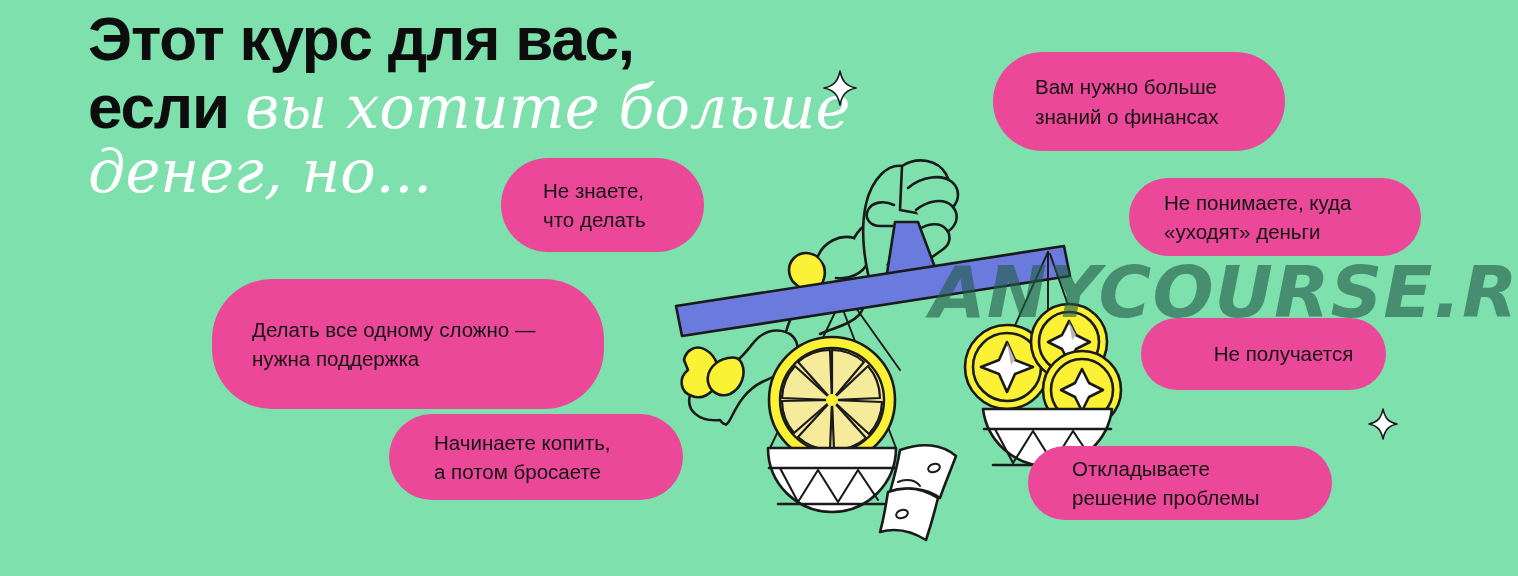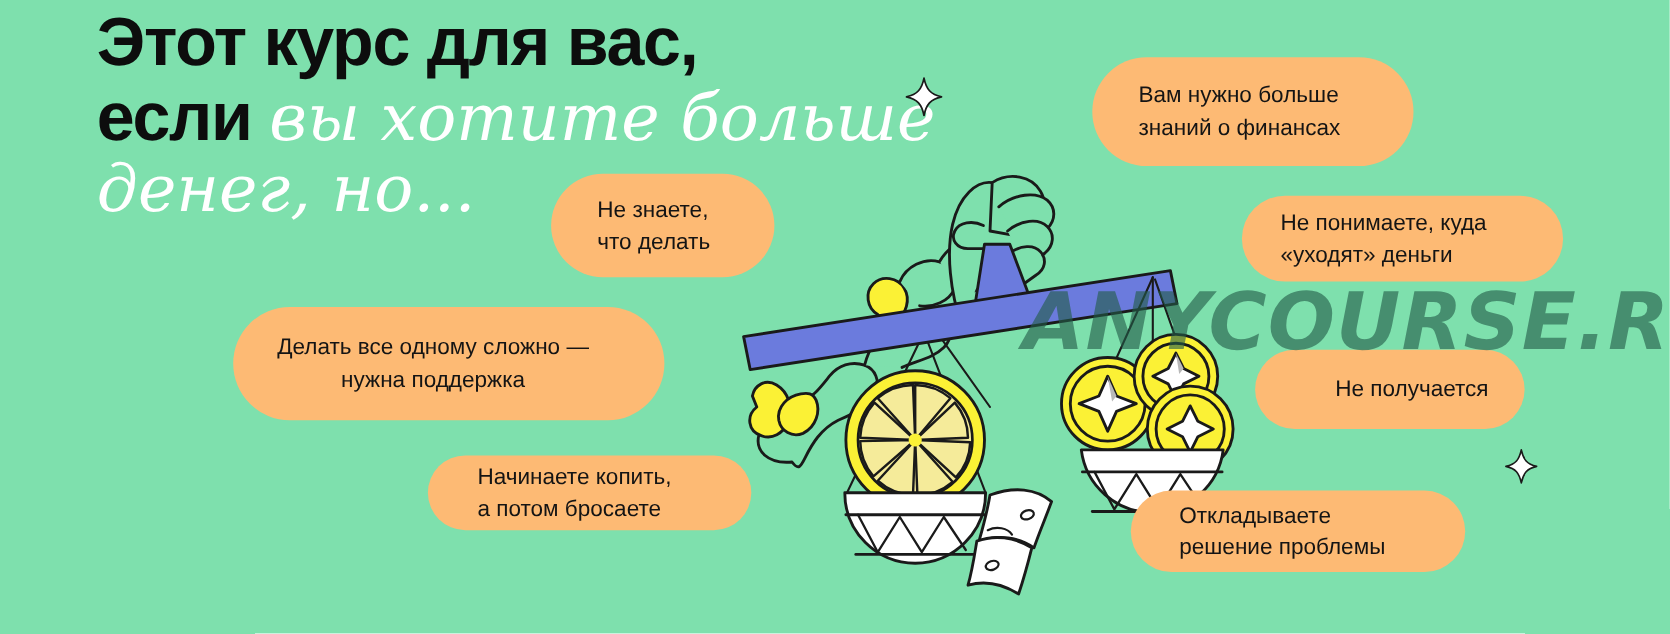--- a/index.html
+++ b/index.html
@@ -44,41 +44,41 @@
     font-size: 59px;
     color: #ffffff;
     letter-spacing: 0px;
   }
   .hl-line2 { margin-top: 6px; }
   .hl-line3 { margin-top: 4px; }
 
   
   .pill {
     position: absolute;
-    background: #fdba74;
+    background: #ec4899;
     border-radius: 60px;
     display: flex;
     align-items: center;
     box-sizing: border-box;
     z-index: 5;
   }
   .pill-text {
     font-family: "Liberation Sans", sans-serif;
     font-size: 20.5px;
     line-height: 1.42;
     color: #141414;
     white-space: pre-line;
   }
 
   #pill-not-know   { left: 501px; top: 158px;  width: 203px; height: 94px;  padding-left: 42px; }
   #pill-need-know  { left: 993px; top: 52px;   width: 292px; height: 99px;  padding-left: 42px; }
   #pill-dont-get   { left: 1129px; top: 178px; width: 292px; height: 78px;  padding-left: 35px; }
-  #pill-alone      { left: 212px; top: 279px;  width: 392px; height: 103px; padding-left: 40px; text-align: center; }
+  #pill-alone      { left: 212px; top: 279px;  width: 392px; height: 130px; padding-left: 40px; }
   #pill-no-result  { left: 1141px; top: 318px; width: 245px; height: 72px;  padding-left: 40px; justify-content: center; }
-  #pill-start-save { left: 389px; top: 414px;  width: 294px; height: 68px;  padding-left: 45px; }
+  #pill-start-save { left: 389px; top: 414px;  width: 294px; height: 86px;  padding-left: 45px; }
   #pill-postpone   { left: 1028px; top: 446px; width: 304px; height: 74px;  padding-left: 44px; }
 
   
   #illustration {
     position: absolute;
     left: 650px;
     top: 70px;
     width: 500px;
     height: 500px;
     z-index: 4;

